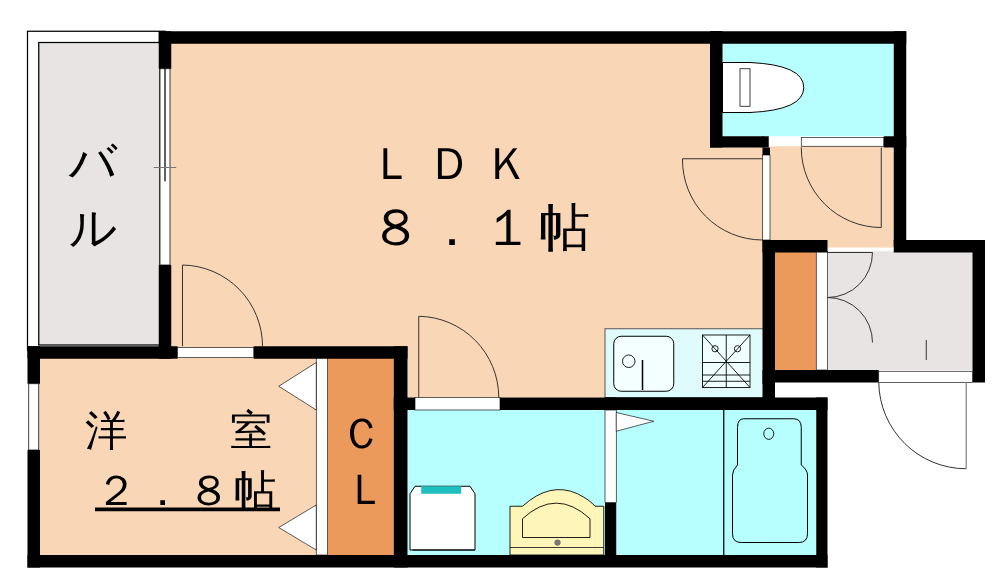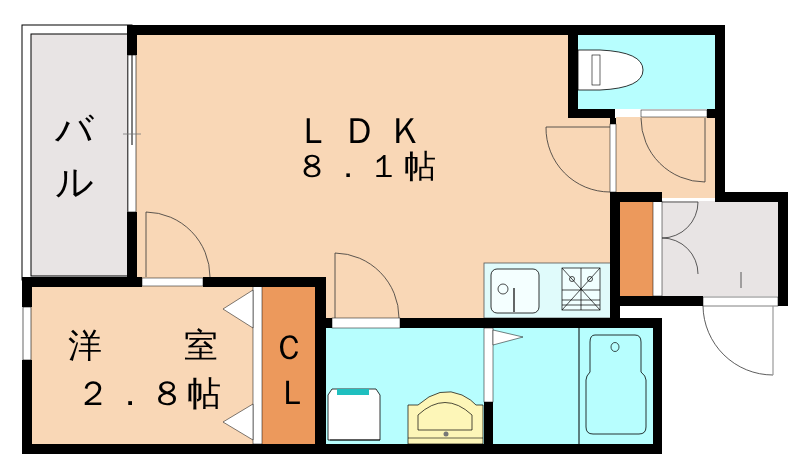--- a/index.html
+++ b/index.html
@@ -1,25 +1,25 @@
 <!DOCTYPE html>
 <html><head>
 <meta charset="utf-8">
 <style>
   html, body { margin: 0; padding: 0; background: #ffffff; }
   body { width: 800px; height: 470px; position: relative; overflow: hidden; font-family: "DejaVu Sans", "Liberation Sans", sans-serif; }
   #plan { position: absolute; left: 0; top: 0; width: 800px; height: 470px; }
   .lbl { position: absolute; color: #000; font-family: "DejaVu Sans", "Liberation Sans", sans-serif; line-height: 1; white-space: nowrap; }
   .ldk1 { left: 296px; top: 113px; font-size: 36px; letter-spacing: 10px; font-family: Liberation Serif, serif; }
-  .ldk2 { left: 296px; top: 150px; font-size: 32px; letter-spacing: 4px; }
+  .ldk2 { left: 296px; top: 162px; font-size: 41px; letter-spacing: 4px; }
   .bal1 { left: 55px; top: 110px; font-size: 38px; }
   .bal2 { left: 55px; top: 163px; font-size: 38px; }
   .yo1 { left: 68px; top: 328px; font-size: 34px; }
   .yo2 { left: 184px; top: 328px; font-size: 34px; }
-  .yo3 { left: 76px; top: 376px; font-size: 34px; letter-spacing: 3px; }
+  .yo3 { left: 76px; top: 376px; font-size: 34px; letter-spacing: 3px; text-decoration: underline; }
   .cl1 { left: 272px; top: 330px; font-size: 34px; }
   .cl2 { left: 276px; top: 375px; font-size: 34px; }
 </style>
 </head>
 <body>
 
 <svg id="plan" viewBox="0 0 800 470" xmlns="http://www.w3.org/2000/svg">
 
   <g>
     <rect x="22" y="25" width="110" height="255" fill="#ffffff" stroke="#000" stroke-width="1"></rect>

